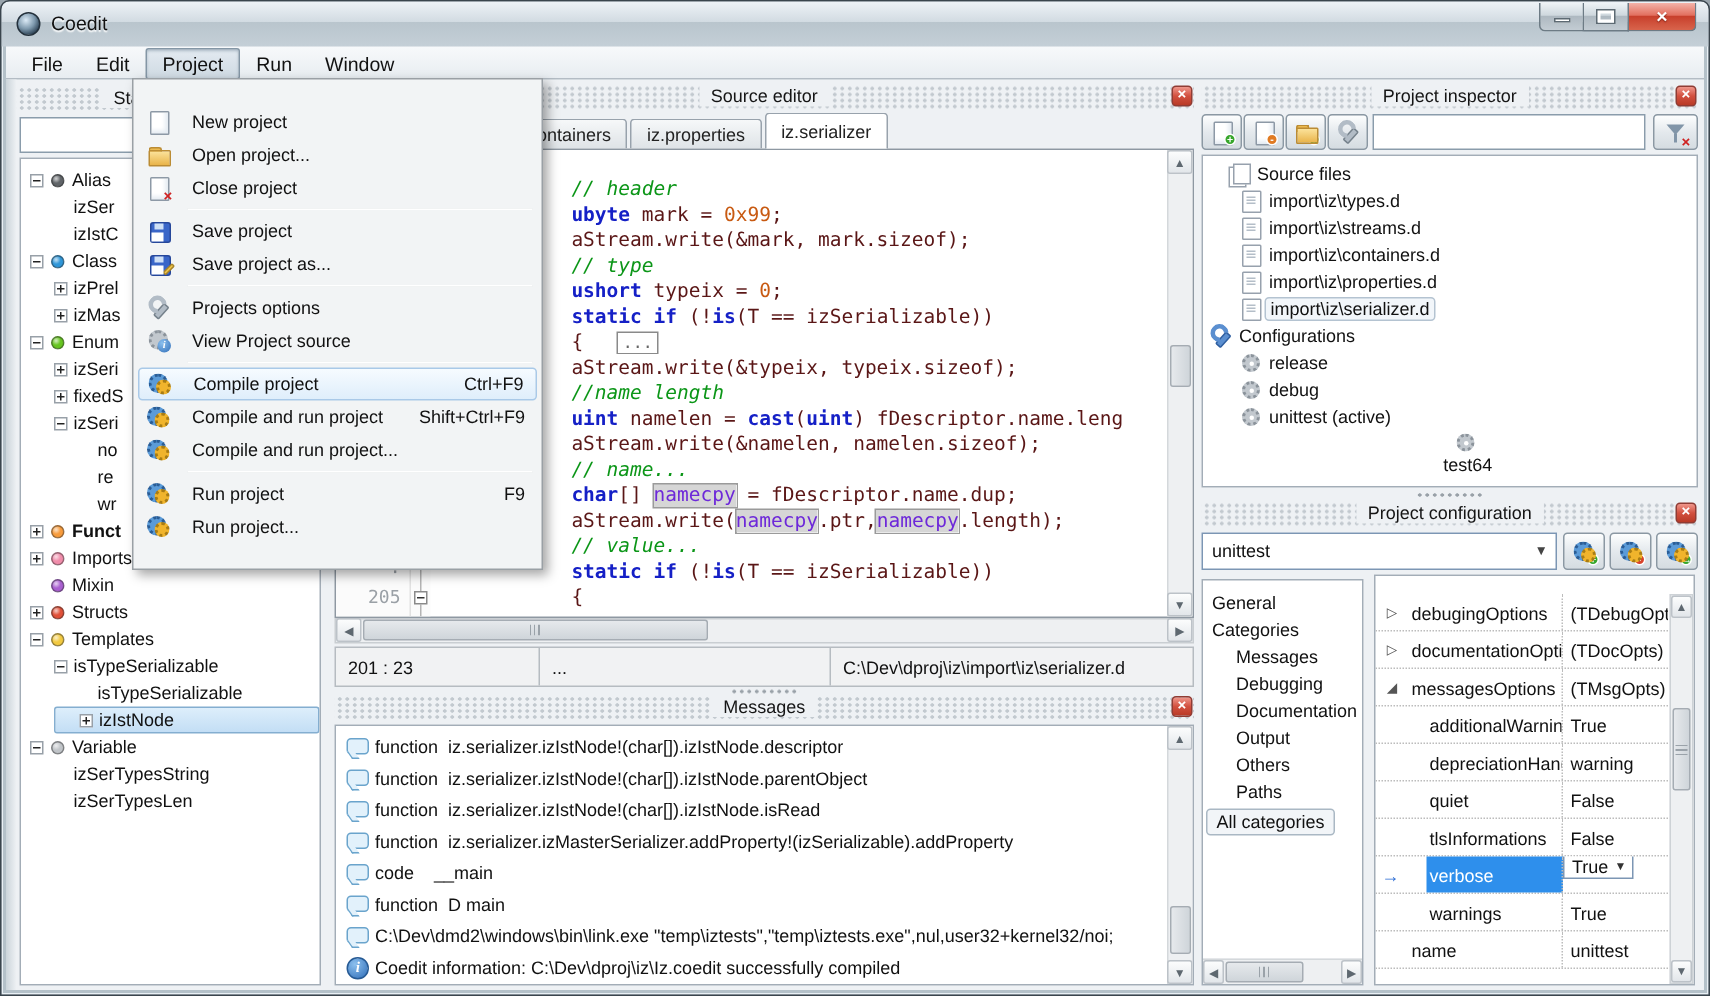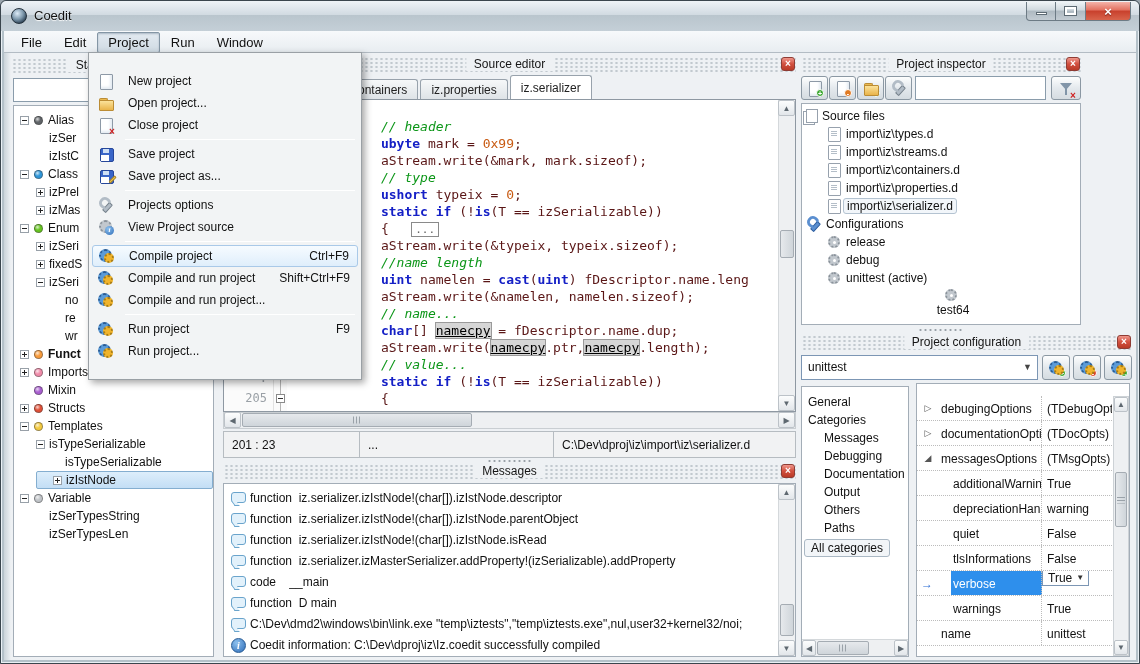--- a/index.html
+++ b/index.html
@@ -85,32 +85,32 @@
   .foldbar:before{content:"";position:absolute;left:6px;top:0;bottom:0;width:1px;background:#b4b4b4;}
   .foldbox{position:absolute;left:2px;width:9px;height:9px;background:#fff;border:1px solid #8a8a8a;}
   .foldbox:before{content:"";position:absolute;left:1px;top:3px;width:5px;height:1px;background:#333;}
   .codearea{position:absolute;left:63px;right:17px;top:0;bottom:0;overflow:hidden;
     font:13px/17px "DejaVu Sans Mono",monospace;padding-top:1px;}
   .cl{height:17px;white-space:pre;}
   .tok-p{color:#5a1616;}
   .tok-k{color:#1520c6;font-weight:bold;}
   .tok-c{color:#0c9618;font-style:italic;}
   .tok-n{color:#c85a12;}
-  .tok-hl{color:#000000;background:#d6d6d6;box-shadow:0 0 0 1px #9a9a9a;text-decoration:underline;}
+  .tok-hl{color:#6d28d9;background:#d6d6d6;box-shadow:0 0 0 1px #9a9a9a;}
   .tok-fold{color:#666;background:#fff;box-shadow:0 0 0 1px #8a8a8a;font-size:11px;padding:0 3px;}
   .ed-hscroll{position:absolute;left:0;right:0;top:359px;height:17px;background:#eef0f2;border:1px solid #c9ced2;}
   .ed-status{position:absolute;left:0;right:0;top:378px;height:27px;background:#f1f2f3;border:1px solid #b6bcc1;display:flex;font-size:12px;color:#111;}
   .st-cell{padding:6px 8px;border-right:1px solid #b6bcc1;overflow:hidden;white-space:nowrap;}
   
   .panel-msg{position:absolute;left:219px;top:408px;width:573px;bottom:2px;}
   .msg-head{top:3px;}
   .msg-list{position:absolute;left:0;right:0;top:22px;bottom:1px;overflow:hidden;padding-top:3px;}
   .mrow{height:21px;display:flex;align-items:center;padding-left:6px;font-size:12px;color:#111;white-space:pre;}
   
-  .panel-insp{position:absolute;left:797px;top:0px;width:280px;height:278px;}
+  .panel-insp{position:absolute;left:797px;top:0px;width:331px;height:278px;}
   .insp-head{top:4px;}
   .insp-tools{position:absolute;left:0;right:0;top:23px;height:24px;}
   .insp-tree{position:absolute;left:0;right:0;top:50px;bottom:6px;overflow:hidden;padding-top:3px;}
   .irow{height:18px;display:flex;align-items:center;font-size:12px;color:#111;white-space:nowrap;}
   .irow .focus{border:1px solid #b4c3d1;background:#f2f6fa;border-radius:3px;padding:0 3px;margin-left:-3px;}
   .panel-cfg{position:absolute;left:797px;top:280px;width:331px;bottom:2px;}
   .cfg-head{top:2px;}
   .combo{position:absolute;left:0;top:22px;width:237px;height:25px;background:#fff;border:1px solid #7c96b4;
     font-size:12px;color:#111;padding:4px 18px 0 6px;}
   .combo .arr{position:absolute;right:5px;top:6px;font-size:9px;color:#444;}
@@ -448,21 +448,21 @@
           <span class="i16 ico-wrench" style="position:absolute;left:5px;top:3px"></span>
         </div>
         <input class="flat" style="position: absolute; left: 114px; right: 35px; top: 0px; height: 24px;" value="">
         <div class="tbtn" style="right:0;width:30px">
           <span class="i16 ico-funnel" style="position:absolute;left:7px;top:4px">
               <span class="badge plain-x">×</span>
             </span>
         </div>
       </div>
       <div class="insp-tree inset" id="insp-tree">
-          <div class="irow" style="padding-left: 0;">
+          <div class="irow" style="padding-left: 16px;">
             <span class="i16 ico-files"></span>
             <span>Source files</span>
           </div>
           <div class="irow" style="padding-left: 24px;">
             <span class="i16 ico-file"></span>
             <span>import\iz\types.d</span>
           </div>
           <div class="irow" style="padding-left: 24px;">
             <span class="i16 ico-file"></span>
             <span>import\iz\streams.d</span>

